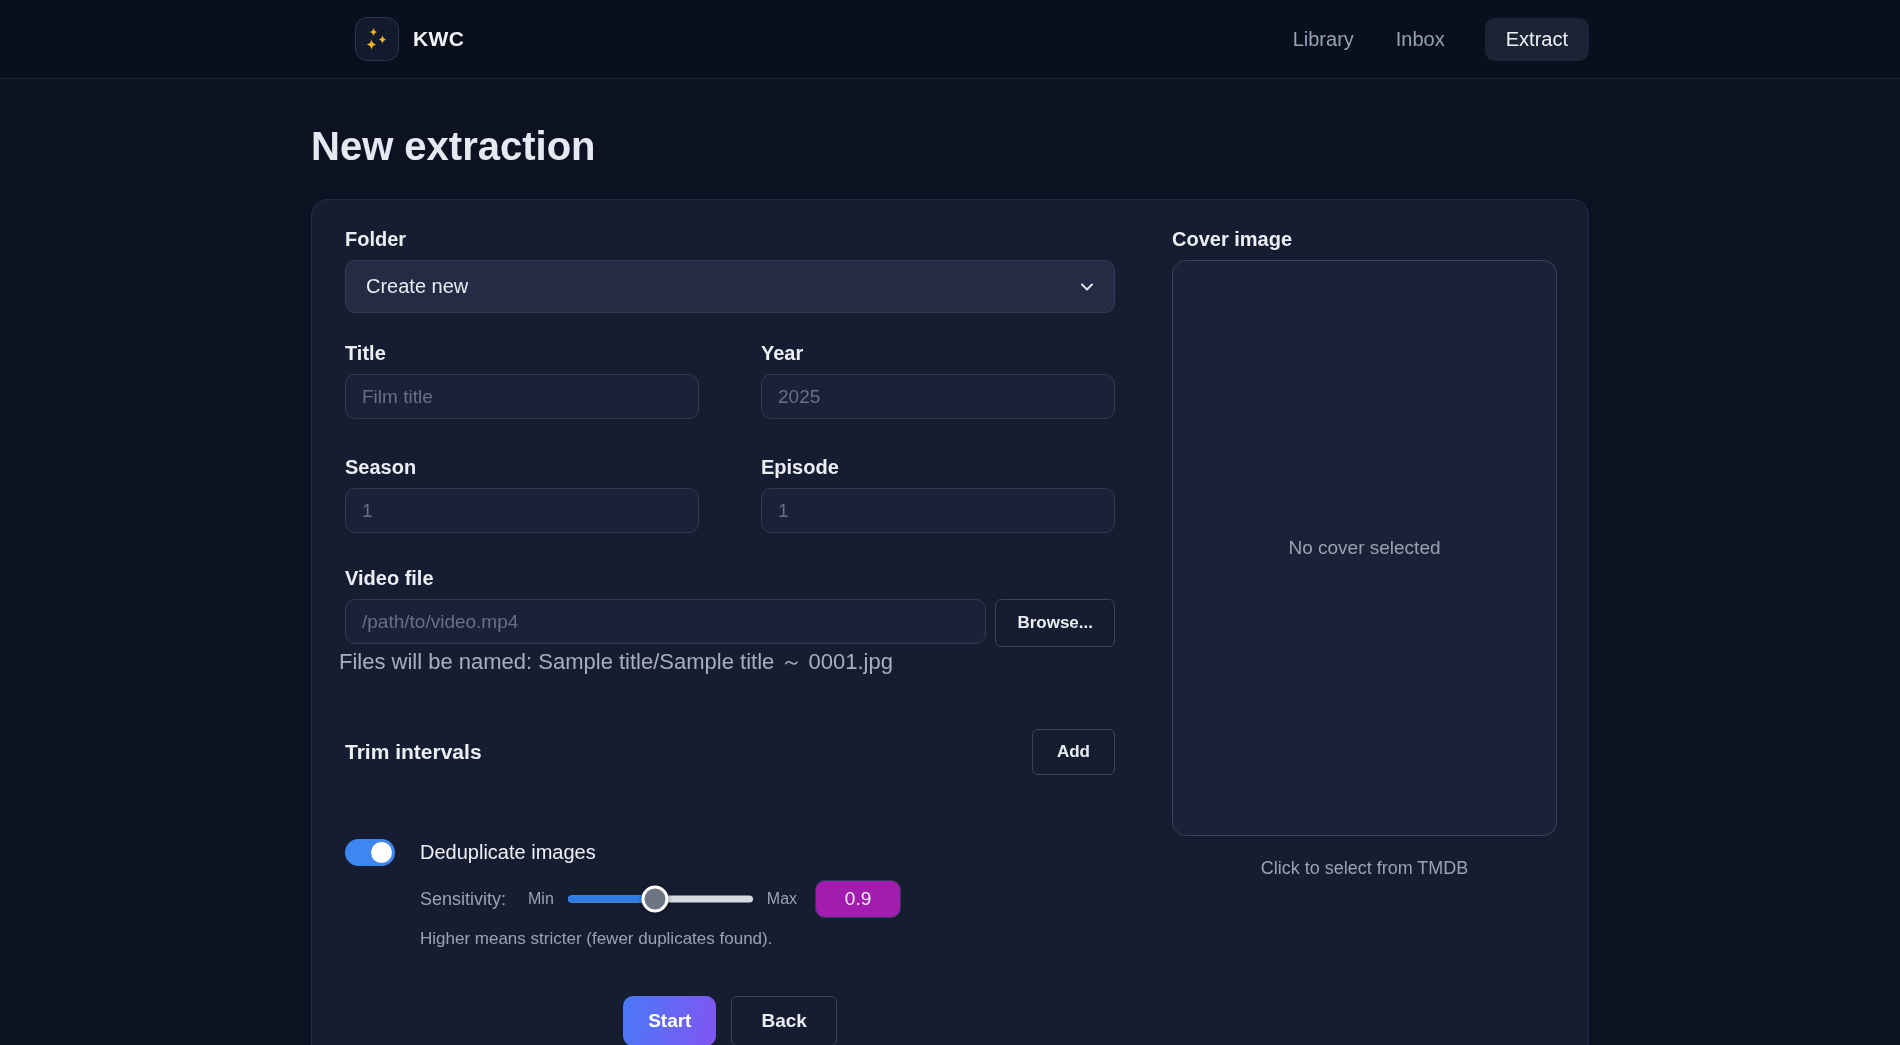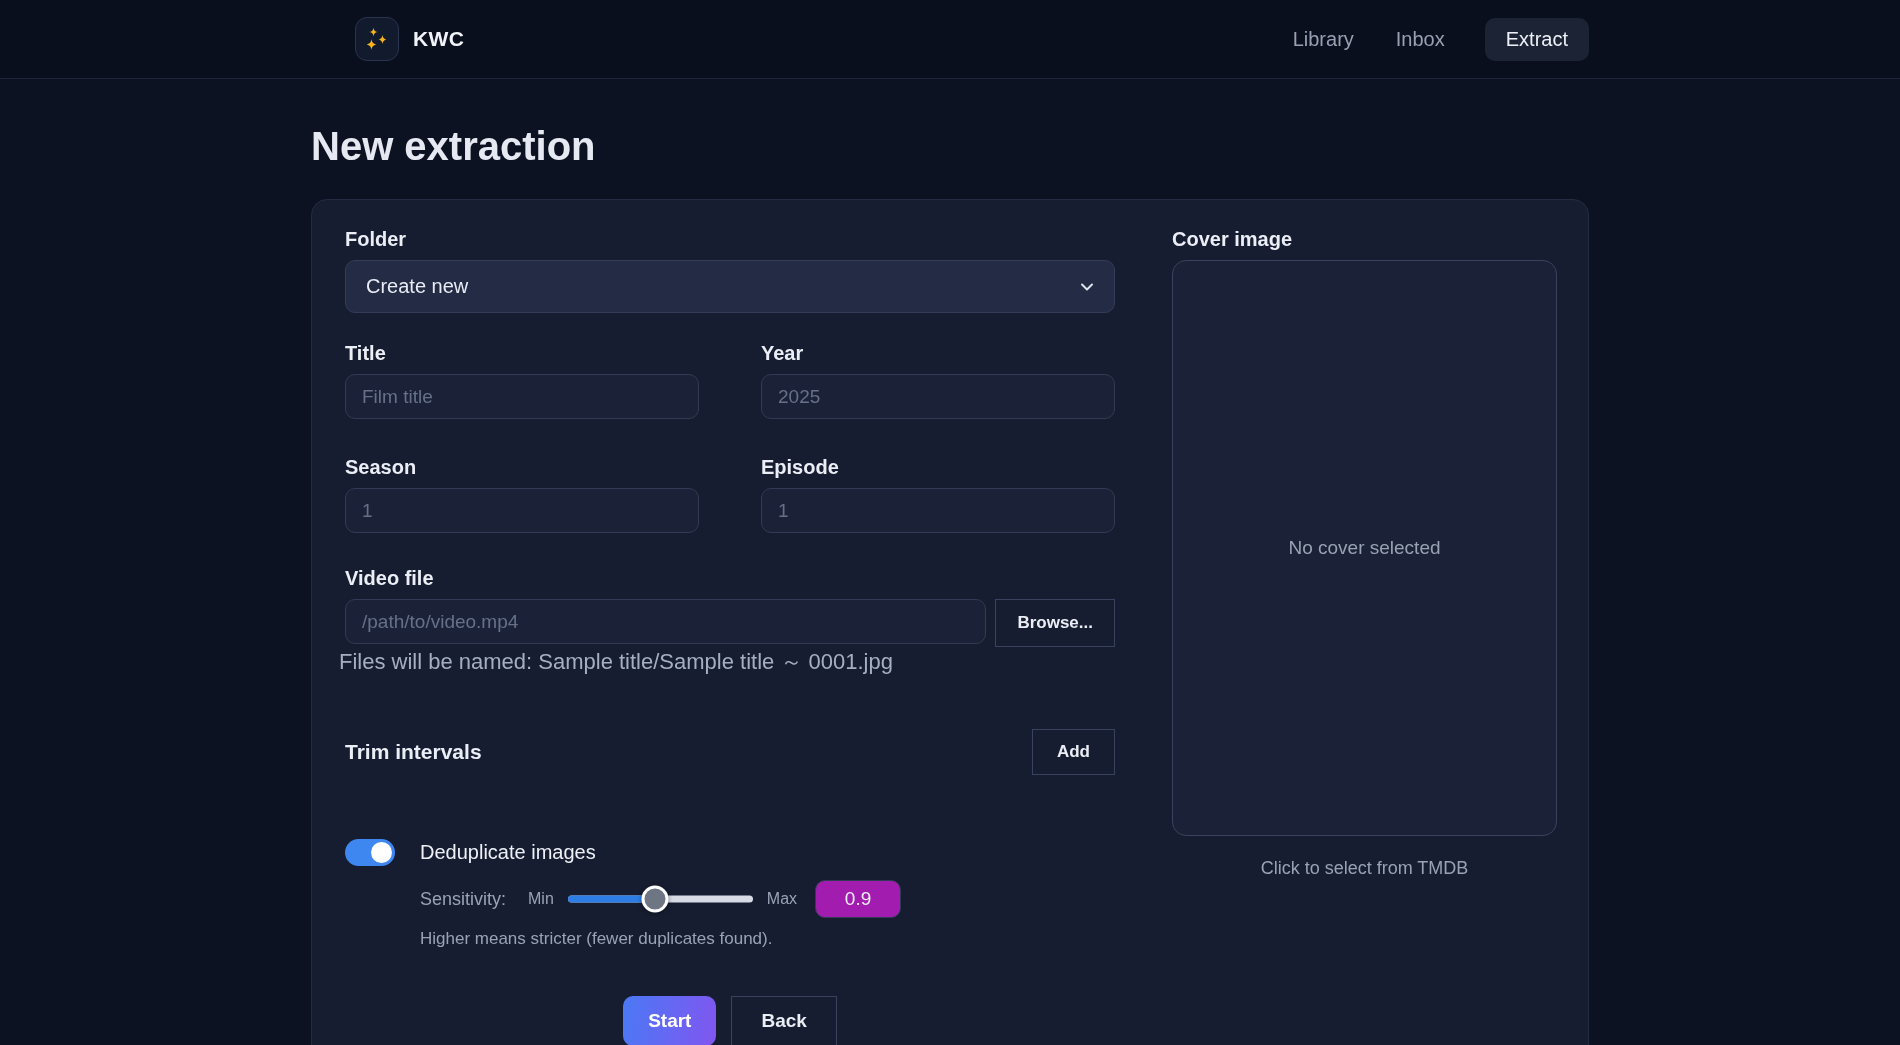--- a/index.html
+++ b/index.html
@@ -65,21 +65,21 @@
     outline:none;
   }
   .text-input::placeholder { color:#667088; }
   .grid-2 { display:grid; grid-template-columns:1fr 1fr; column-gap:62px; }
   .mb-folder { margin-bottom:29px; }
   .mb-row { margin-bottom:37px; }
   .mb-row2 { margin-bottom:34px; }
   .video-row { display:flex; gap:9px; }
   .video-row .text-input { flex:1; }
   .btn-secondary {
-    background:transparent; border:1px solid #39425e; border-radius:0;
+    background:transparent; border:1px solid #39425e; border-radius:6px;
     color:#eceef5; font-size:17px; font-weight:600; cursor:pointer;
     font-family:"Liberation Sans","DejaVu Sans",sans-serif;
     padding:0 21px; height:48px;
   }
   .naming-note { margin-left:-6px; font-size:22px; color:#a6afc1; }
   .trim-row {
     margin-top:52px; display:flex; align-items:center; justify-content:space-between;
   }
   .trim-title { font-size:21px; font-weight:700; color:#eceef5; }
   .btn-add { height:46px; padding:0 24px; }

